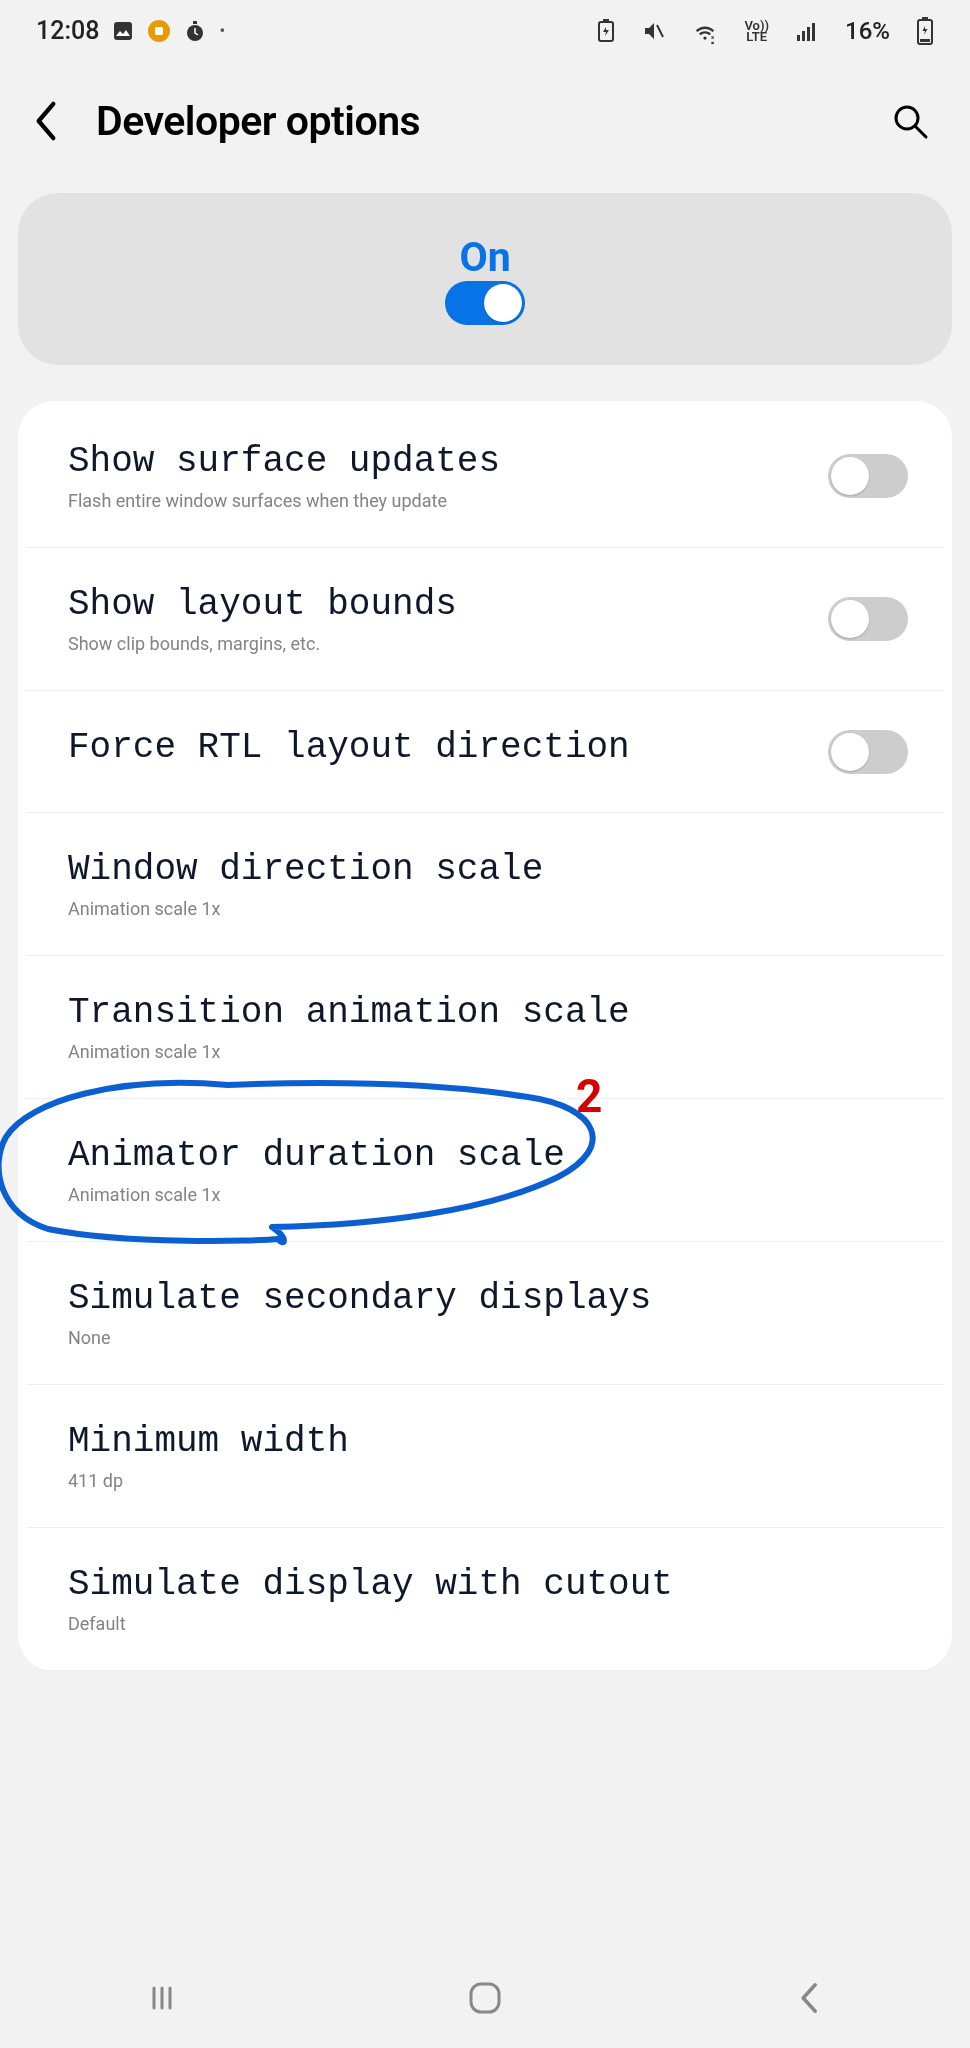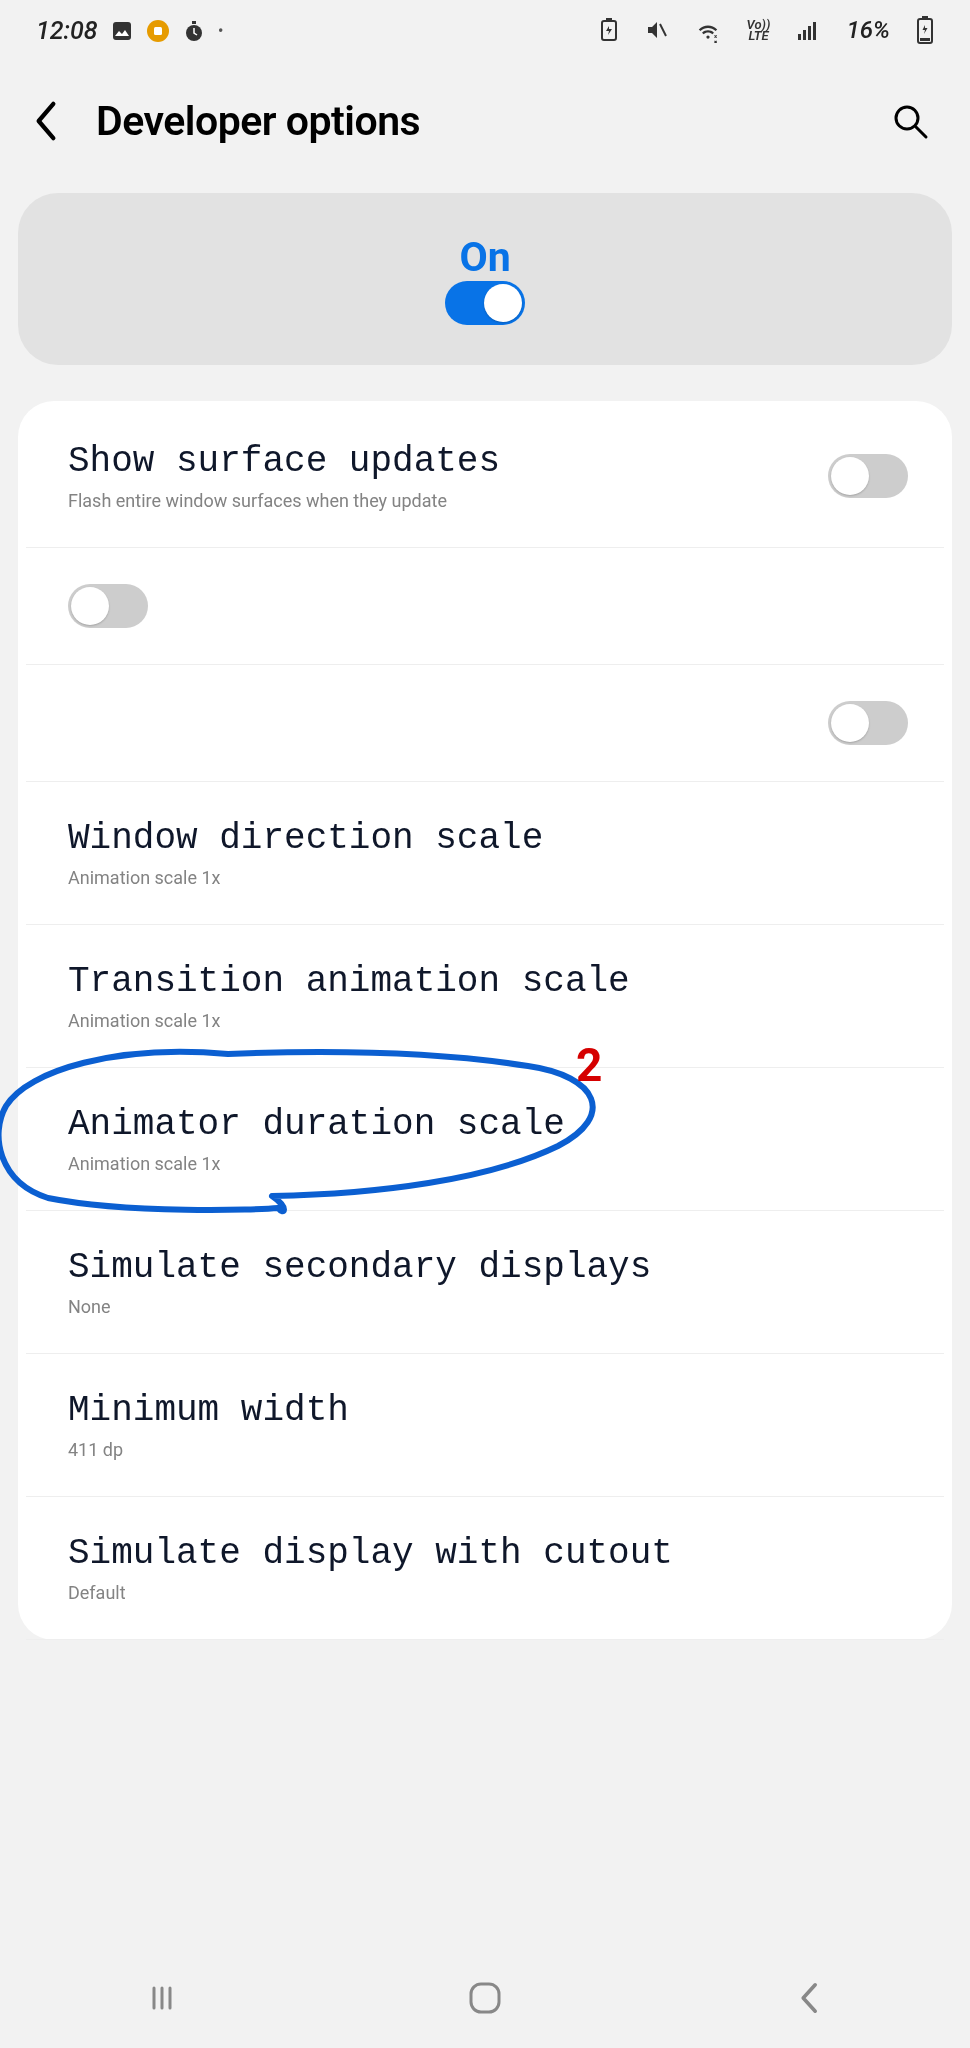--- a/index.html
+++ b/index.html
@@ -7,26 +7,25 @@
       font-family: -apple-system, BlinkMacSystemFont, "Segoe UI", Roboto, sans-serif;
       background: #f2f2f2;
       width: 970px;
       height: 2048px;
       position: relative;
       overflow: hidden;
     }
     .status-bar {
       display: flex;
       justify-content: space-between;
-      align-items: flex-start;
+      align-items: flex-end;
       padding: 16px 36px 12px 36px;
       font-size: 25px;
       color: #222;
       font-weight: 500;
-      font-style: italic;
     }
     .status-left { display: flex; align-items: center; gap: 12px; }
     .status-right { display: flex; align-items: center; gap: 26px; }
     .status-icon { display: inline-flex; align-items: center; }
     .header {
       display: flex;
       align-items: center;
       padding: 40px 36px 40px 28px;
       gap: 32px;
     }
@@ -207,25 +206,30 @@
 
   <div class="setting-row">
     <div class="setting-text">
       <div class="setting-title">Show surface updates</div>
       <div class="setting-sub">Flash entire window surfaces when they update</div>
     </div>
     <div class="switch-off"></div>
   </div>
 
   <div class="setting-row">
+    <div class="setting-text">
+      <div class="setting-title">Show layout bounds</div>
+      <div class="setting-sub">Show clip bounds, margins, etc.</div>
+    </div>
     <div class="switch-off"></div>
   </div>
 
   <div class="setting-row">
     <div class="setting-text">
+      <div class="setting-title">Force RTL layout direction</div>
     </div>
     <div class="switch-off"></div>
   </div>
 
   <div class="setting-row">
     <div class="setting-text">
       <div class="setting-title">Window direction scale</div>
       <div class="setting-sub">Animation scale 1x</div>
     </div>
   </div>

